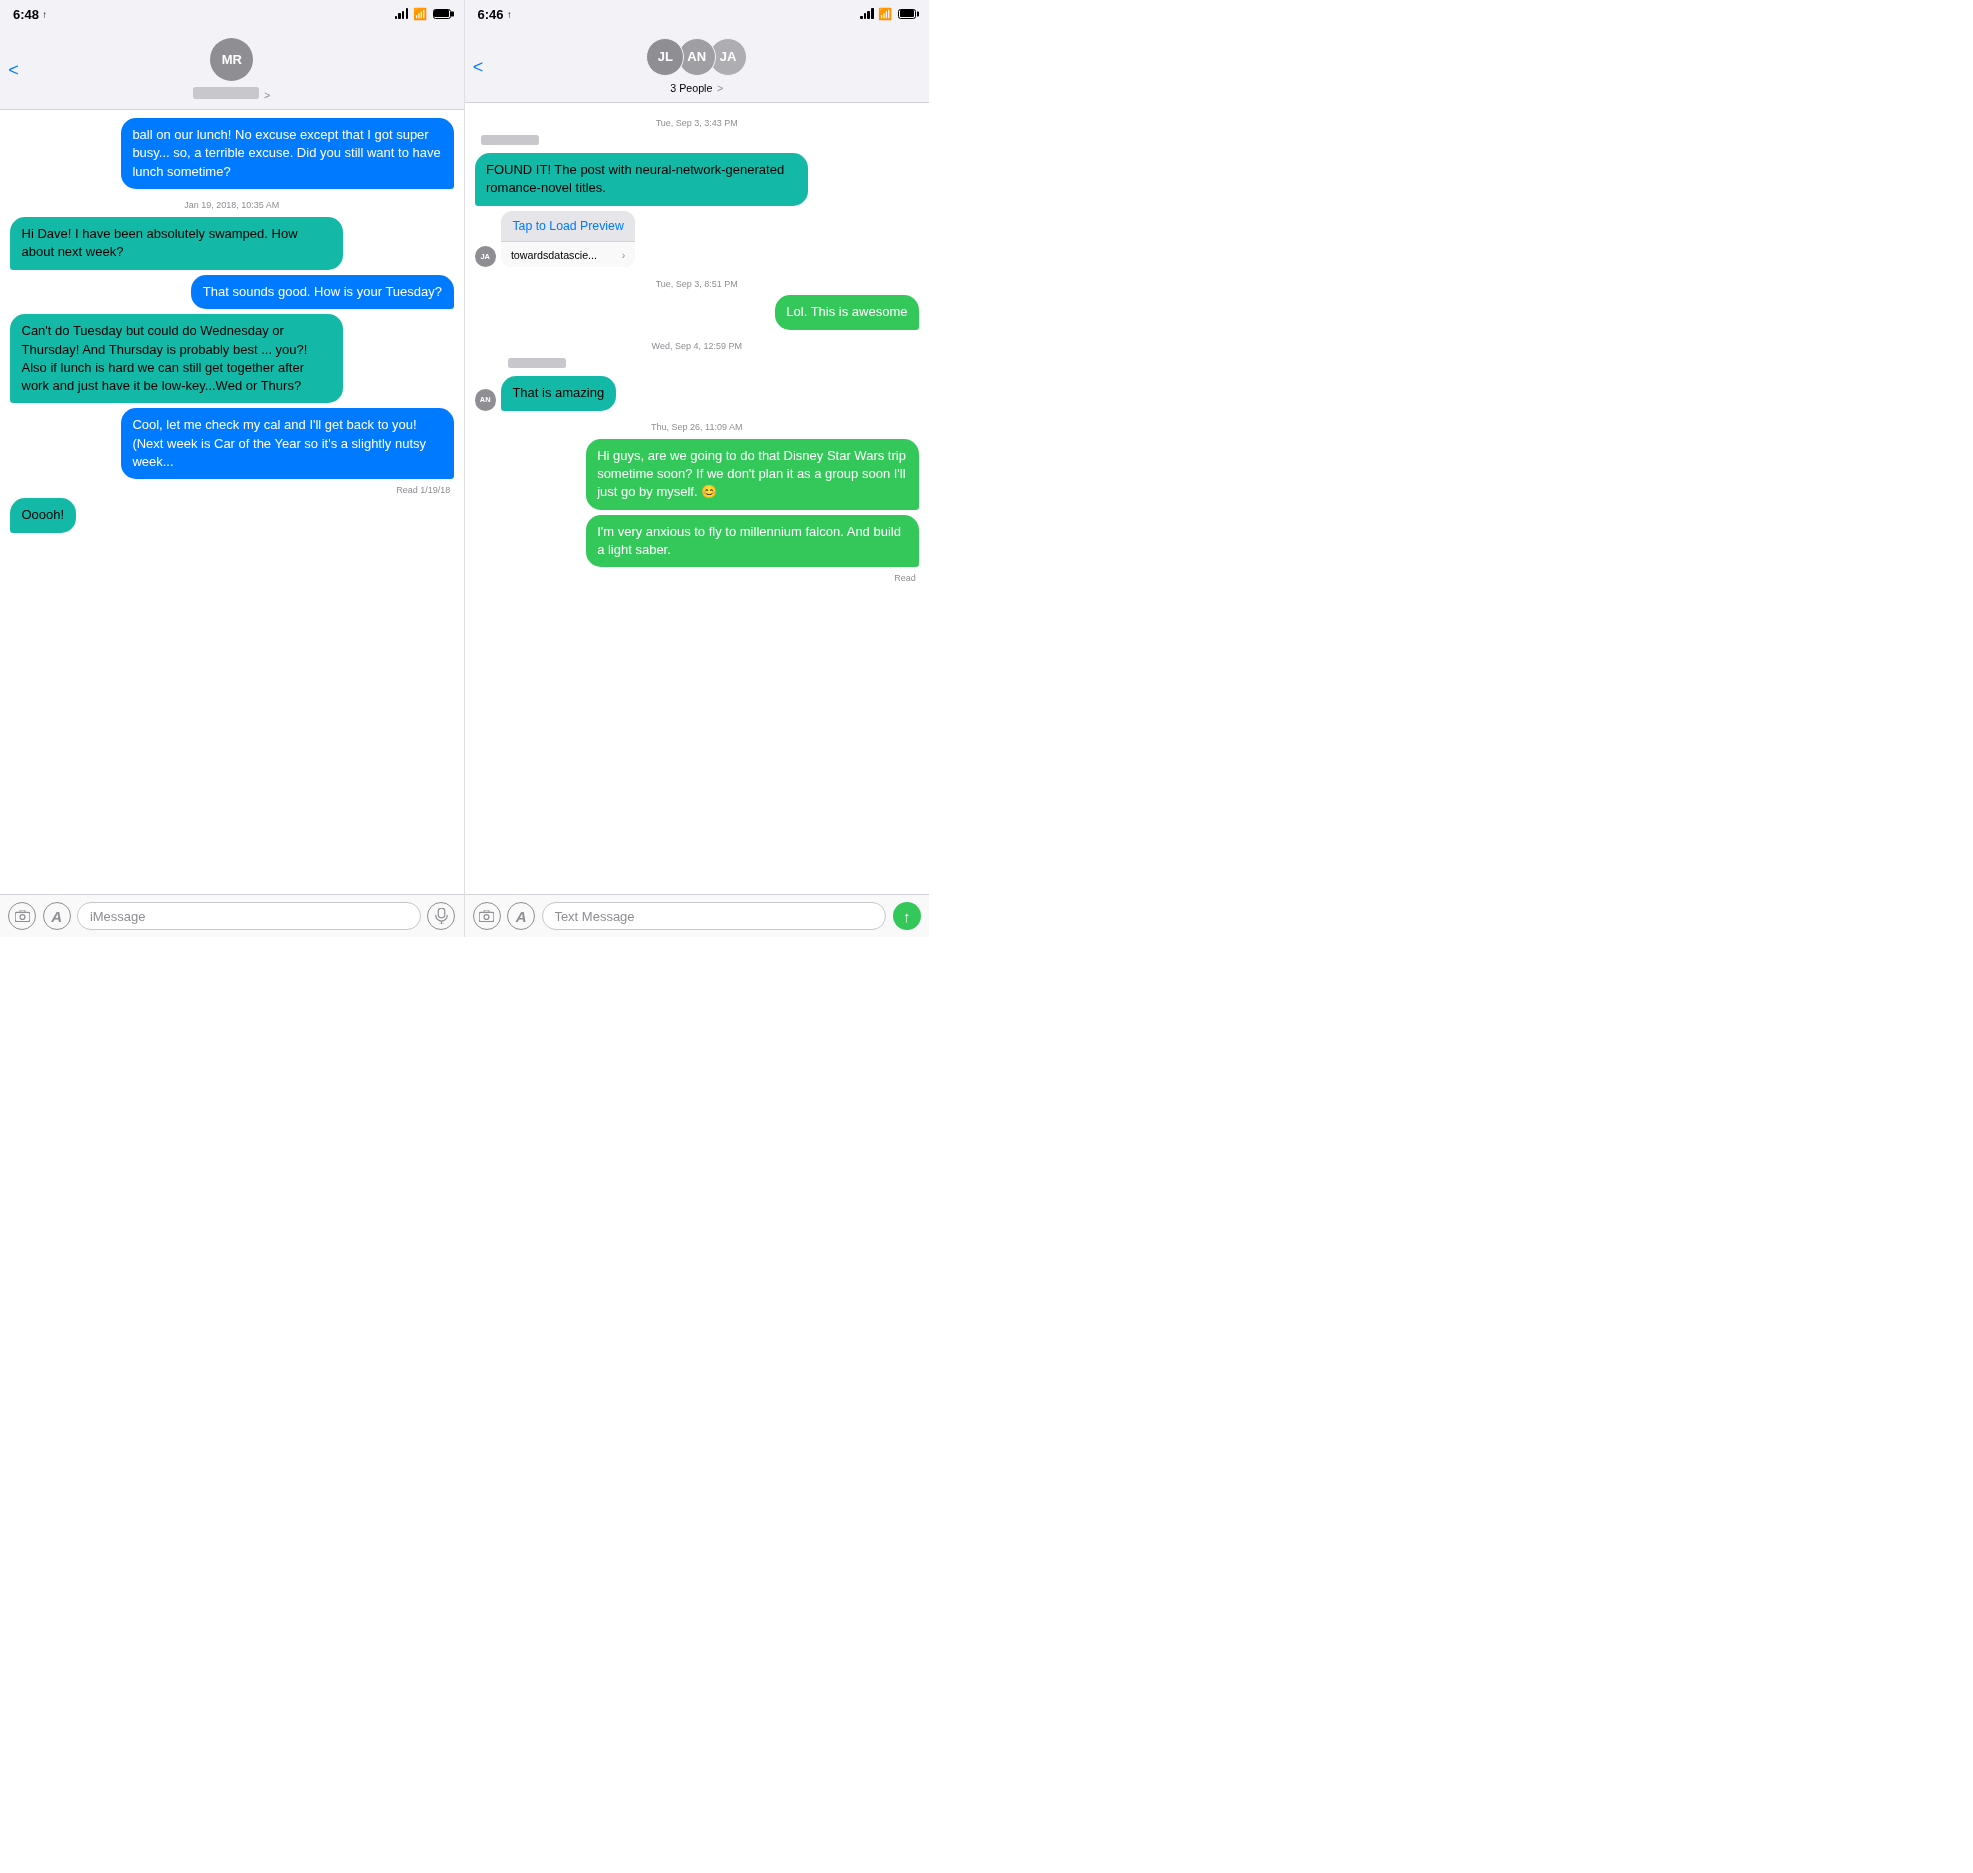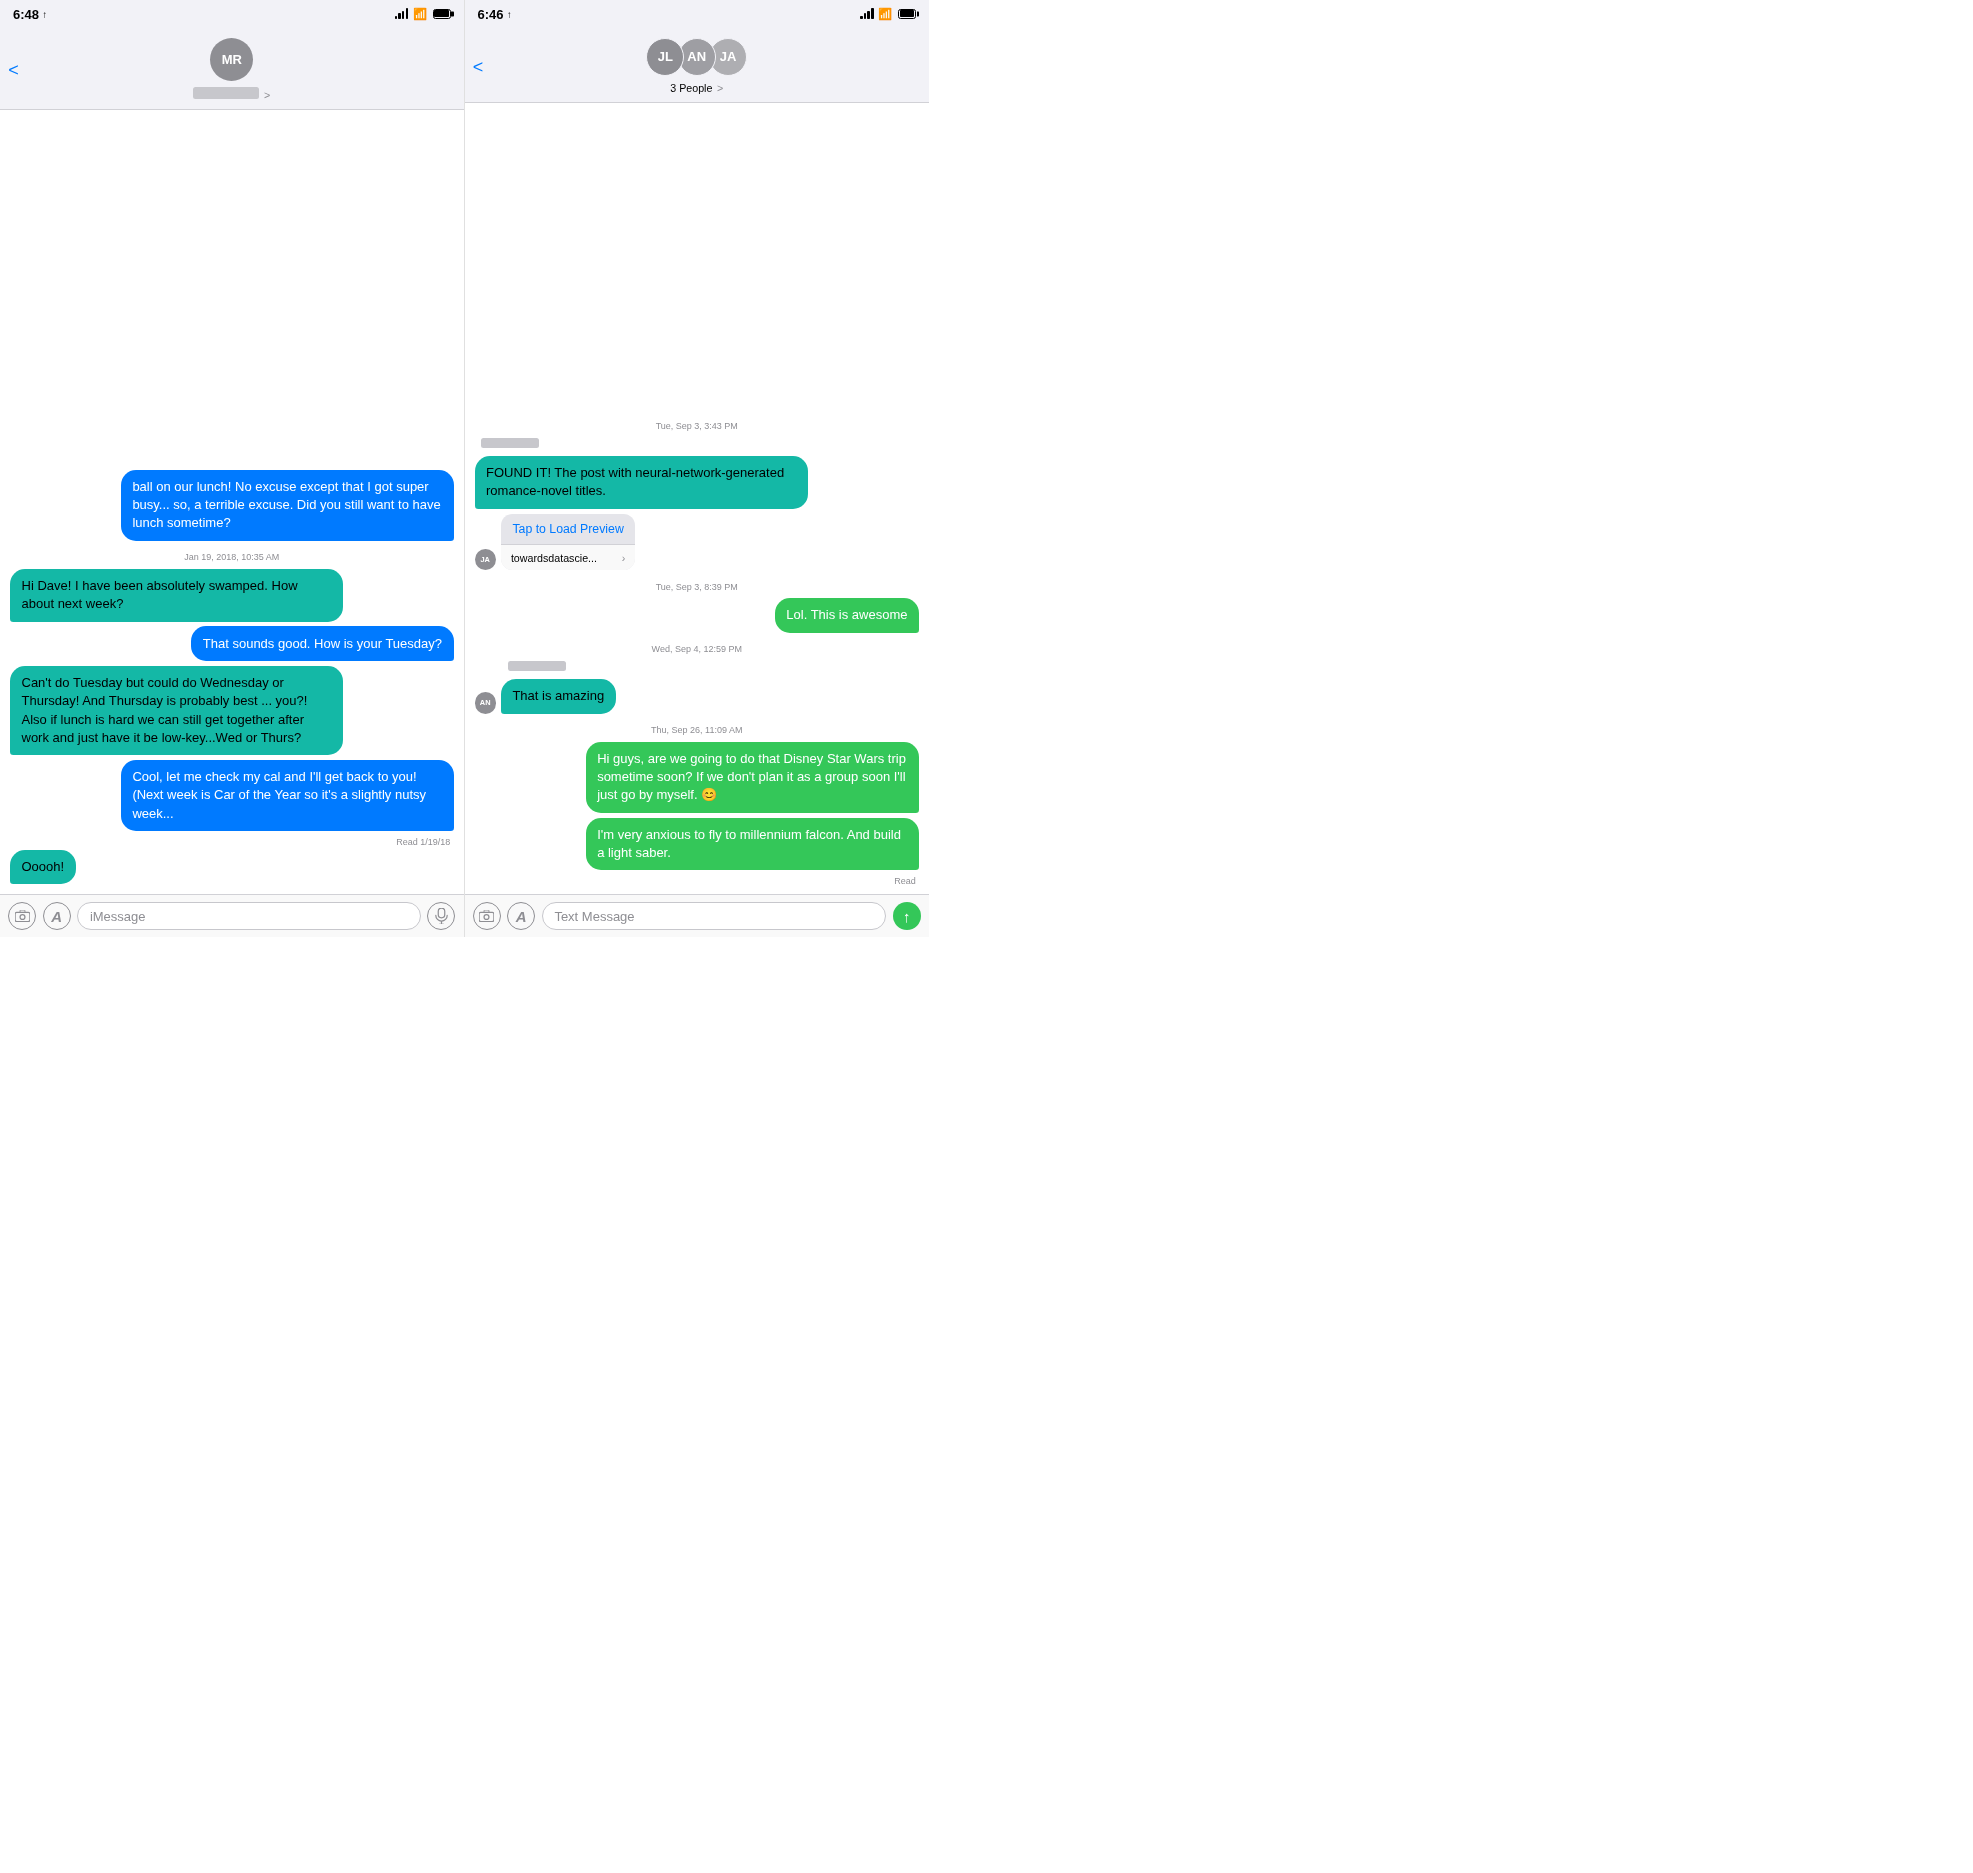--- a/index.html
+++ b/index.html
@@ -127,21 +127,20 @@
 
     
     .messages-area {
       flex: 1;
       overflow-y: auto;
       padding: 8.2px 10px;
       background: #fff;
       display: flex;
       flex-direction: column;
       gap: 3.3px;
-      justify-content: flex-end;
     }
     .timestamp-label {
       text-align: center;
       font-size: 9px;
       color: #8e8e93;
       margin: 6.6px 0 3.3px;
     }
     .msg-row {
       display: flex;
       align-items: flex-end;
@@ -465,21 +464,21 @@
       <div class="small-avatar">JA</div>
       <div class="link-preview-bubble">
         <div class="link-preview-tap">Tap to Load Preview</div>
         <div class="link-preview-url">
           <span>towardsdatascie...</span>
           <span style="color:#8e8e93;">›</span>
         </div>
       </div>
     </div>
 
-    <div class="timestamp-label">Tue, Sep 3, 8:39 PM</div>
+    <div class="timestamp-label">Tue, Sep 3, 8:51 PM</div>
 
     <div class="msg-row outgoing">
       <div class="bubble green">Lol. This is awesome</div>
     </div>
 
     <div class="timestamp-label">Wed, Sep 4, 12:59 PM</div>
 
     <div style="padding-left: 33px; margin-bottom: 1.6px;">
       <div class="sender-blurred"></div>
     </div>

